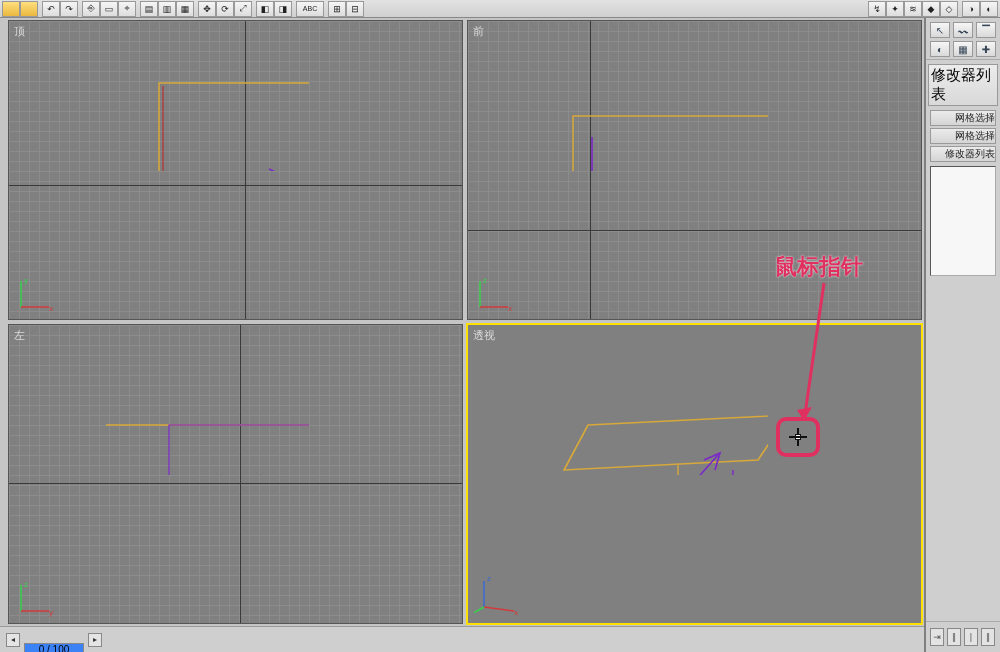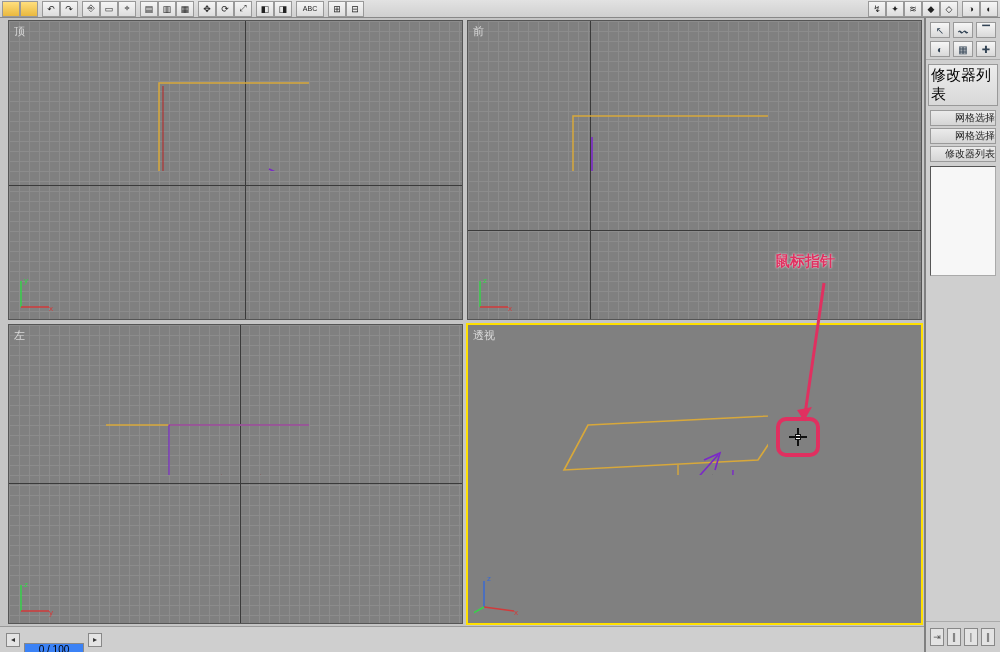--- a/index.html
+++ b/index.html
@@ -43,21 +43,21 @@
 .cmd-panel { width: 76px; background: #cfcfcf; border-left: 2px solid #808080; display: flex; flex-direction: column; }
 .cmd-top { height: 42px; padding: 4px; display: flex; flex-wrap: wrap; gap: 3px; border-bottom: 1px solid #aaa; }
 .cmd-top .ti { width: 20px; height: 16px; border: 1px solid #999; background: linear-gradient(#f6f6f6,#d9d9d9); display:flex;align-items:center;justify-content:center;font-size:10px;color:#345; }
 .cmd-sec-title { margin: 4px 2px 2px; font-size: 15px; padding: 1px 2px; border: 1px solid #999; background: linear-gradient(#ececec,#d8d8d8); text-align: left; color: #000; }
 .mini-btn { margin: 2px 4px 0; height: 16px; font-size: 10px; border: 1px solid #9a9a9a; background: linear-gradient(#ebebeb,#d5d5d5); color: #222; text-align: right; line-height: 14px; }
 .cmd-screen { margin: 4px; height: 110px; background: #f7f7f7; border: 1px inset #aaa; }
 .cmd-dock { margin-top: auto; padding: 6px 4px; display: flex; gap: 3px; border-top: 1px solid #aaa; }
 .cmd-dock .db { width: 14px; height: 18px; border: 1px solid #888; background: #e3e3e3; display:flex;align-items:center;justify-content:center;font-size:9px;color:#555; }
 
 
-.callout-text { position: absolute; font-size: 15px; font-weight: 700; color: #e03060; text-shadow: 0 0 2px #fff; }
+.callout-text { position: absolute; font-size: 22px; font-weight: 700; color: #e03060; text-shadow: 0 0 2px #fff; }
 .callout-box { position: absolute; border: 4px solid #e03060; border-radius: 10px; width: 44px; height: 40px; }
 .callout-line { position: absolute; pointer-events: none; }
 .callout-line line { stroke: #e03060; stroke-width: 3; }
 .callout-line polygon { fill: #e03060; }
 
 
 .cursor-glyph { position: absolute; width: 18px; height: 18px; pointer-events: none; }
 .cursor-glyph::before, .cursor-glyph::after { content: ""; position: absolute; background: #111; }
 .cursor-glyph::before { left: 8px; top: 0; width: 2px; height: 18px; }
 .cursor-glyph::after  { top: 8px; left: 0; height: 2px; width: 18px; }

